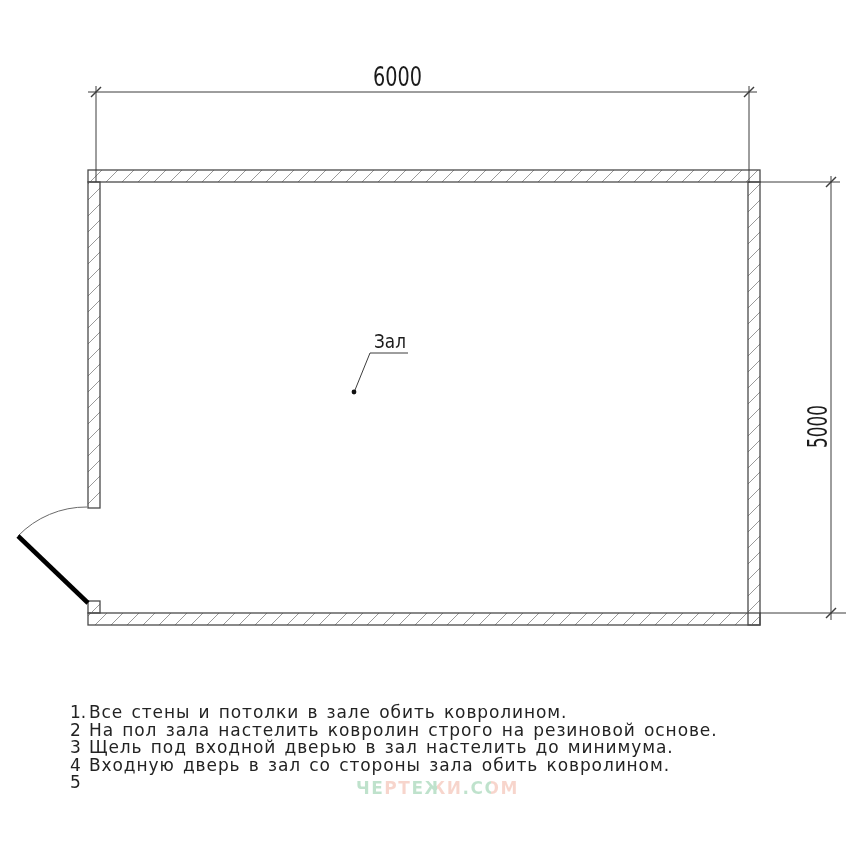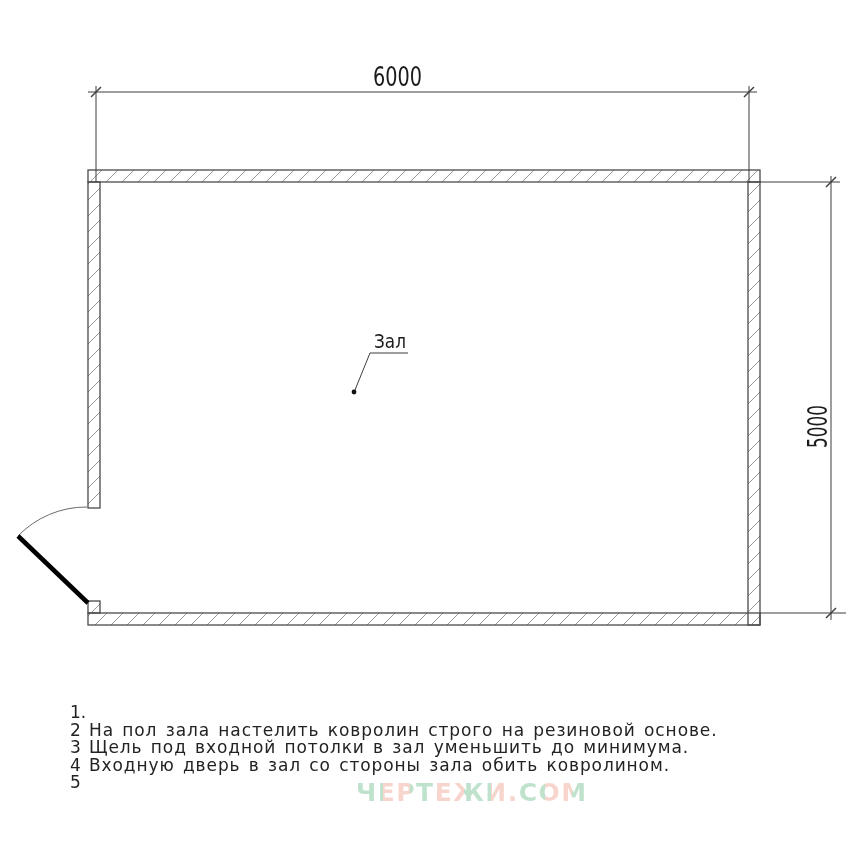--- a/index.html
+++ b/index.html
@@ -13,21 +13,21 @@
   .notes{
     position:absolute;left:70px;top:704px;z-index:2;
     color:#232323;font-size:17px;line-height:17.6px;
     letter-spacing:0.9px;word-spacing:2px;white-space:nowrap;
   }
   .note-row{display:flex;}
   .note-num{width:18px;flex:0 0 18px;letter-spacing:0;}
   .note-text{margin-left:1px;}
   .watermark{
     position:absolute;left:356px;top:778px;z-index:1;
-    font-weight:bold;font-size:25px;letter-spacing:1.5px;white-space:nowrap;
+    font-weight:bold;font-size:17px;letter-spacing:1.5px;white-space:nowrap;
     background:repeating-linear-gradient(90deg,#8bcba4 0 27px,#f2b4a4 27px 54px);
     -webkit-background-clip:text;background-clip:text;color:transparent;
     opacity:0.55;
   }
 </style>
 </head>
 <body>
 
 <svg class="plan-svg" width="864" height="856" viewBox="0 0 864 856">
   <defs>
@@ -68,28 +68,29 @@
   <text class="room-text" x="374" y="348" textLength="32" lengthAdjust="spacingAndGlyphs">Зал</text>
   <path d="M 408 353 L 370 353 L 355 390" fill="none" stroke="#3d3d3d" stroke-width="1"></path>
   <circle cx="354" cy="392" r="2.4" fill="#111111"></circle>
 </svg>
 
 <div class="watermark">ЧЕРТЕЖИ.СОМ</div>
 
 <div class="notes">
   <div class="note-row">
     <span class="note-num">1.</span>
+    <span class="note-text">Все стены и потолки в зале обить ковролином.</span>
   </div>
   <div class="note-row">
     <span class="note-num">2</span>
     <span class="note-text">На пол зала настелить ковролин строго на резиновой основе.</span>
   </div>
   <div class="note-row">
     <span class="note-num">3</span>
-    <span class="note-text">Щель под входной потолки в зал уменьшить до минимума.</span>
+    <span class="note-text">Щель под входной дверью в зал настелить до минимума.</span>
   </div>
   <div class="note-row">
     <span class="note-num">4</span>
     <span class="note-text">Входную дверь в зал со стороны зала обить ковролином.</span>
   </div>
   <div class="note-row">
     <span class="note-num">5</span>
   </div>
 </div>
 

